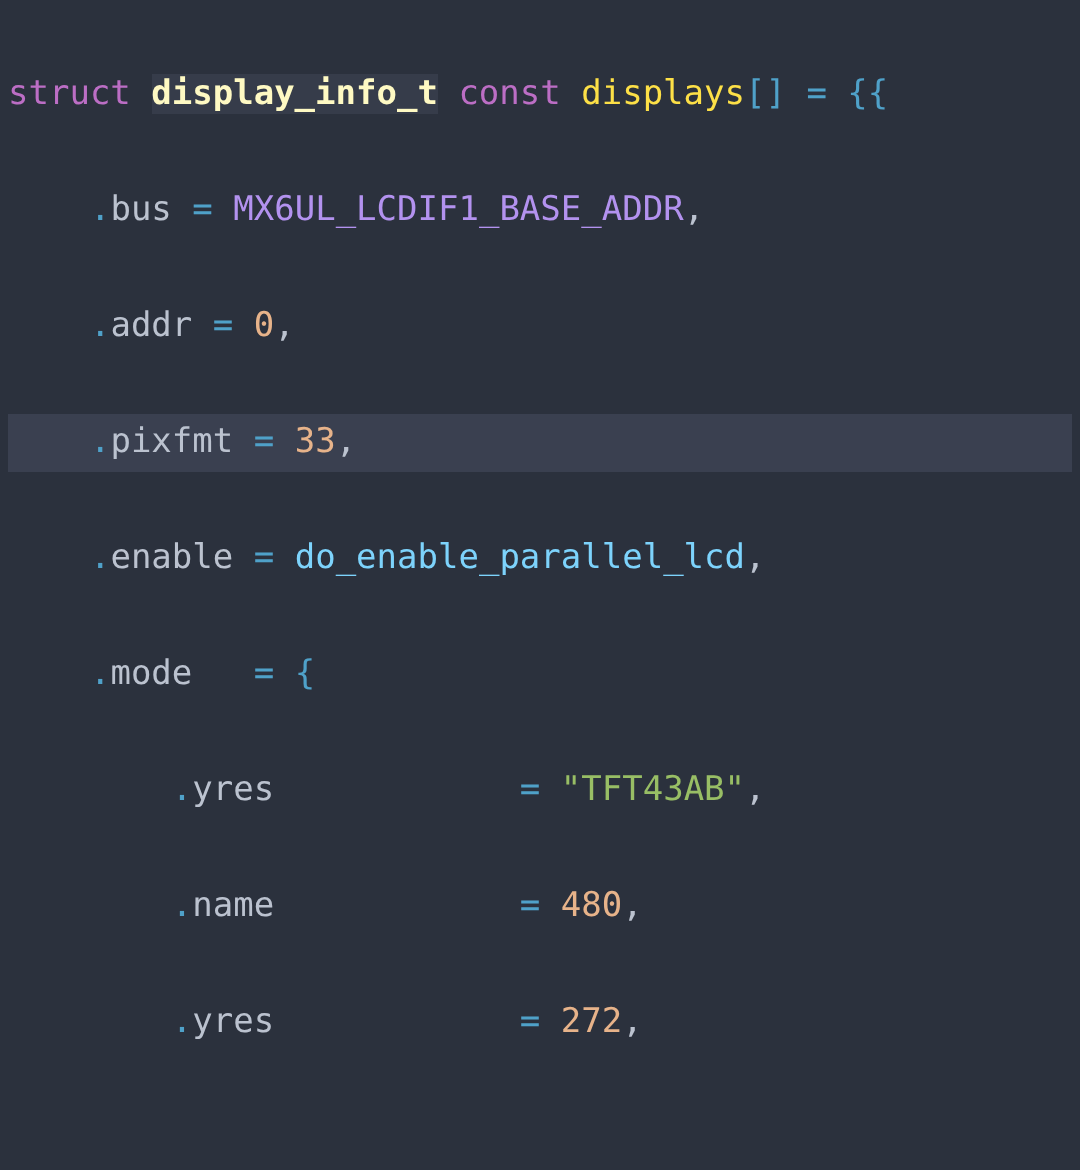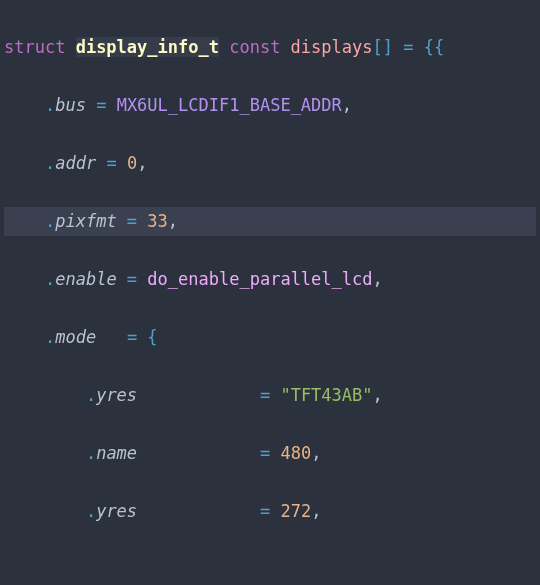--- a/index.html
+++ b/index.html
@@ -14,28 +14,28 @@
     overflow: hidden;
   }
   .editor {
     padding: 4px 4px;
     white-space: pre;
   }
   .line { display:block; }
   .hl-line { background: #3a4050; display:block; }
   .kw    { color: #bc6ec5; }     
   .type  { color: #fef9c3; background:#363c4a;font-weight:bold; } 
-  .ident { color: #fca5a5; }     
+  .ident { color: #fde047; }     
   .delim { color: #4fa1c9; }     
-  .field { color: #bbc2cf; font-style: italic; }     
+  .field { color: #bbc2cf; }     
   .dot   { color: #4fa1c9; }
   .macro { color: #b392ef; }     
   .num   { color: #e7b38a; }     
   .str   { color: #98be65; }     
-  .fn    { color: #f0abfc; }     
+  .fn    { color: #7dd3fc; }     
   .comma { color: #bbc2cf; }
 </style>
 </head>
 <body>
 
 <div class="editor">
 <span class="line"><span class="kw">struct </span><span class="type">display_info_t</span><span class="kw"> const </span><span class="ident">displays</span><span class="delim">[] = {{</span></span>
 <span class="line">    <span class="dot">.</span><span class="field">bus</span><span class="delim"> = </span><span class="macro">MX6UL_LCDIF1_BASE_ADDR</span><span class="comma">,</span></span>
 <span class="line">    <span class="dot">.</span><span class="field">addr</span><span class="delim"> = </span><span class="num">0</span><span class="comma">,</span></span>
 <span class="hl-line">    <span class="dot">.</span><span class="field">pixfmt</span><span class="delim"> = </span><span class="num">33</span><span class="comma">,</span></span>

